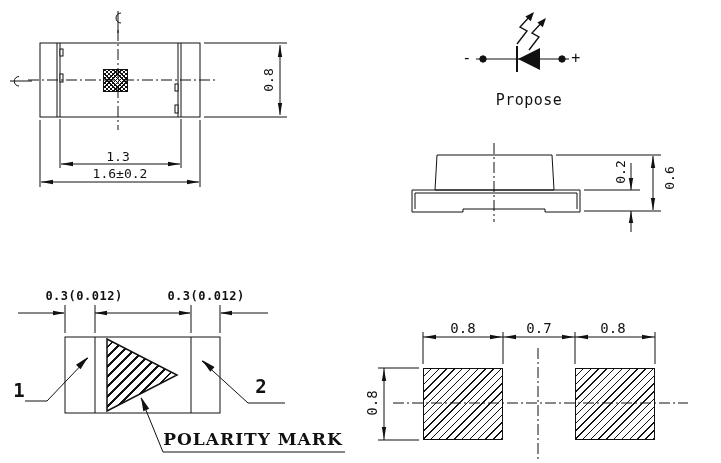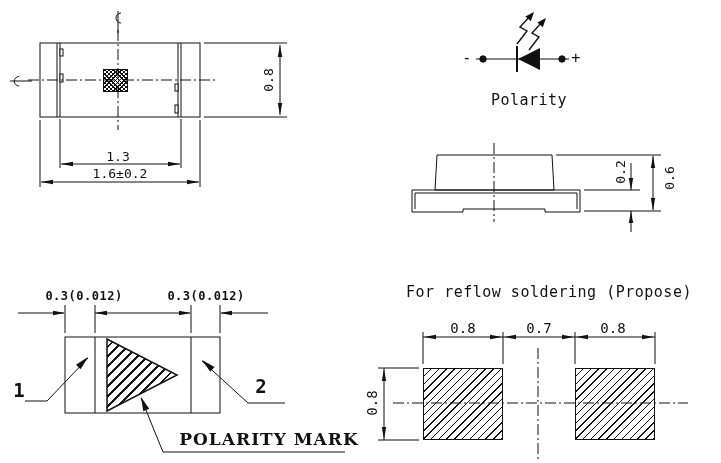--- a/index.html
+++ b/index.html
@@ -7,21 +7,21 @@
           font-family:"DejaVu Sans Mono",monospace;color:#111;}
   .lines{position:absolute;left:0;top:0;}
   .txt,.vtxt{position:absolute;white-space:nowrap;line-height:1;}
   .txt{transform:translate(-50%,-50%);}
   .vtxt{transform:translate(-50%,-50%) rotate(-90deg);}
   .f13{font-size:13px;}
   .f14{font-size:14px;}
   .f15{font-size:15px;letter-spacing:.5px;}
   .f16{font-size:12px;font-weight:600;letter-spacing:.5px;}
   .f19{font-size:19px;font-weight:600;}
-  .pmark{font-size:17px;font-weight:bold;font-family:"DejaVu Serif",serif;letter-spacing:1px;margin-left:16px;}
+  .pmark{font-size:17px;font-weight:bold;font-family:"DejaVu Serif",serif;letter-spacing:1px;}
   .die{position:absolute;left:103px;top:69px;width:25px;height:23px;box-sizing:border-box;
        border:1px solid #111;
        background:
          repeating-linear-gradient(135deg,#111 0 1px,transparent 1px 3px),
          repeating-linear-gradient(45deg,#111 0 1px,transparent 1px 3px);}
   .tri{position:absolute;left:107px;top:339px;width:70px;height:72px;
        clip-path:polygon(0 0,0 100%,100% 50%);
        background:repeating-linear-gradient(135deg,transparent 0 5px,#111 5px 7px);}
   .pad{position:absolute;width:80px;height:72px;box-sizing:border-box;border:1px solid #111;
        background:repeating-linear-gradient(135deg,transparent 0 4.5px,#111 4.5px 5.5px);}
@@ -125,30 +125,29 @@
   <div class="tri"></div>
   <div class="pad padL"></div>
   <div class="pad padR"></div>
 
   <span class="txt f13" style="left:118px;top:156px">1.3</span>
   <span class="txt f13" style="left:120px;top:173px">1.6±0.2</span>
   <span class="vtxt f13" style="left:268px;top:80px">0.8</span>
 
   <span class="txt f15" style="left:467px;top:58px">-</span>
   <span class="txt f15" style="left:576px;top:58px">+</span>
-  <span class="txt f15" style="left:529px;top:100px">Polarity</span>
+  <span class="txt f15" style="left:529px;top:100px">Propose</span>
 
   <span class="vtxt f13" style="left:620px;top:172px">0.2</span>
   <span class="vtxt f13" style="left:669px;top:178px">0.6</span>
 
   <span class="txt f16" style="left:84px;top:296px">0.3(0.012)</span>
   <span class="txt f16" style="left:206px;top:296px">0.3(0.012)</span>
   <span class="txt f19" style="left:19px;top:390px">1</span>
   <span class="txt f19" style="left:261px;top:386px">2</span>
   <span class="txt pmark" style="left:253px;top:439px">POLARITY MARK</span>
 
-  <span class="txt f15" style="left:549px;top:292px">For reflow soldering (Propose)</span>
   <span class="txt f14" style="left:463px;top:328px">0.8</span>
   <span class="txt f14" style="left:539px;top:328px">0.7</span>
   <span class="txt f14" style="left:613px;top:328px">0.8</span>
   <span class="vtxt f14" style="left:372px;top:403px">0.8</span>
 
 </div>
 
 </body></html>

